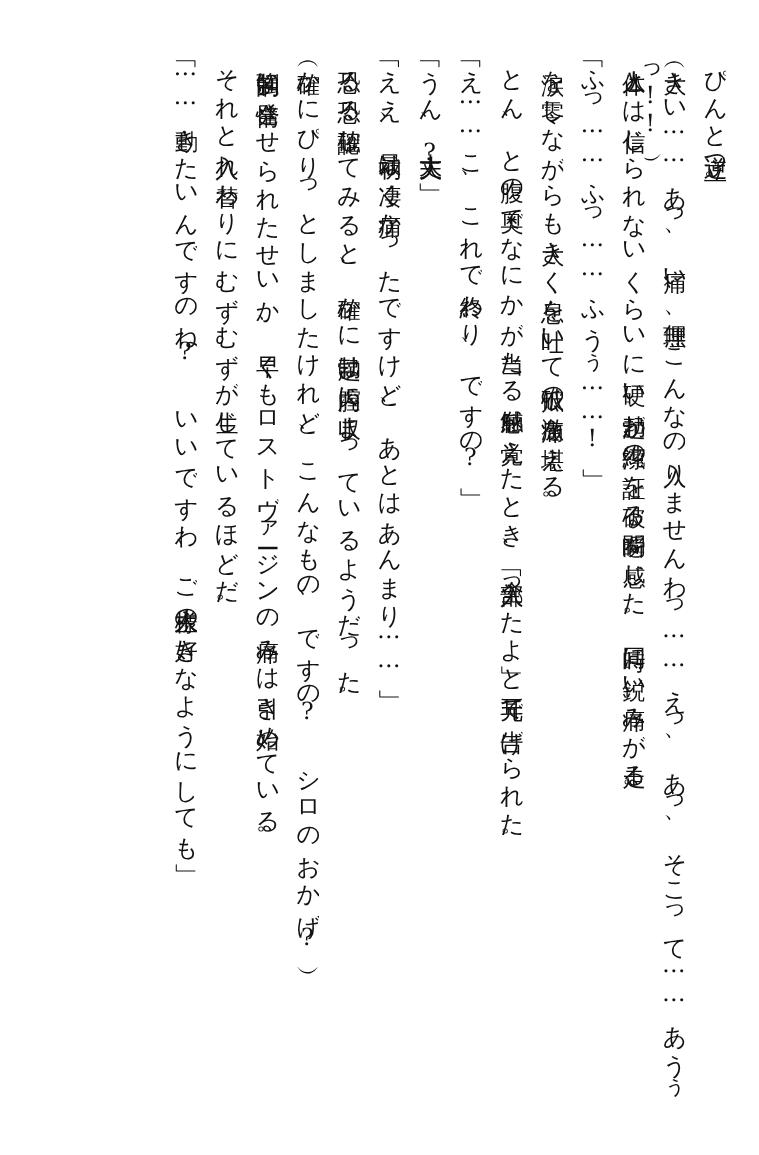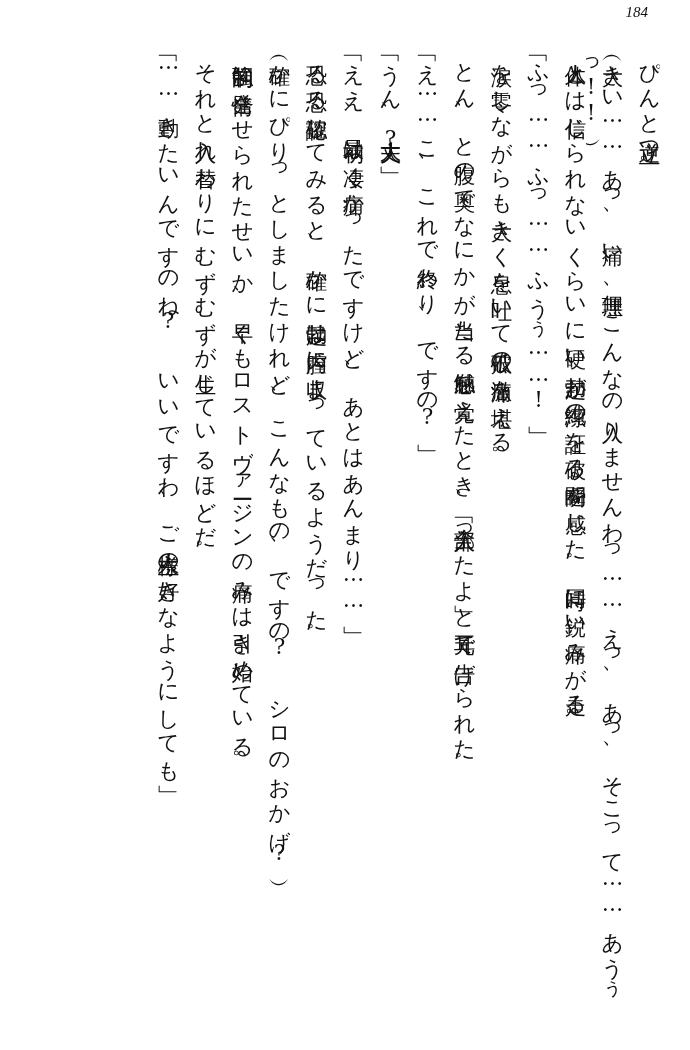--- a/index.html
+++ b/index.html
@@ -60,21 +60,20 @@
     color: #121212;
   }
   
   .tcol { -webkit-font-smoothing: antialiased; }
 </style>
 </head>
 <body>
 
 <div class="page">
 
-  <div class="page-number">184</div>
 
   <div class="body-text">
     <div class="tcol">ぴんと逆立つ。</div>
     <div class="tcol">（大きい……あっ、痛い、無理、こんなの入りませんわっ……えっ、あっ、そこって……あうぅっ!!）</div>
     <div class="tcol">人体とは信じられないくらいに硬い勃起が純潔の証を破る瞬間を感じた。同時に鋭い痛みが走る。</div>
     <div class="tcol">「ふっ……ふっ……ふうぅ……!」</div>
     <div class="tcol">涙を零しながらも大きく息を吐いて破瓜の激痛を堪える。</div>
     <div class="tcol">とん、と腹の奥でなにかが当たる感触を覚えたとき、「全部入ったよ」と耳元で告げられた。</div>
     <div class="tcol">「え……こ、これで終わり、ですの?」</div>
     <div class="tcol">「うん、大丈夫?」</div>

